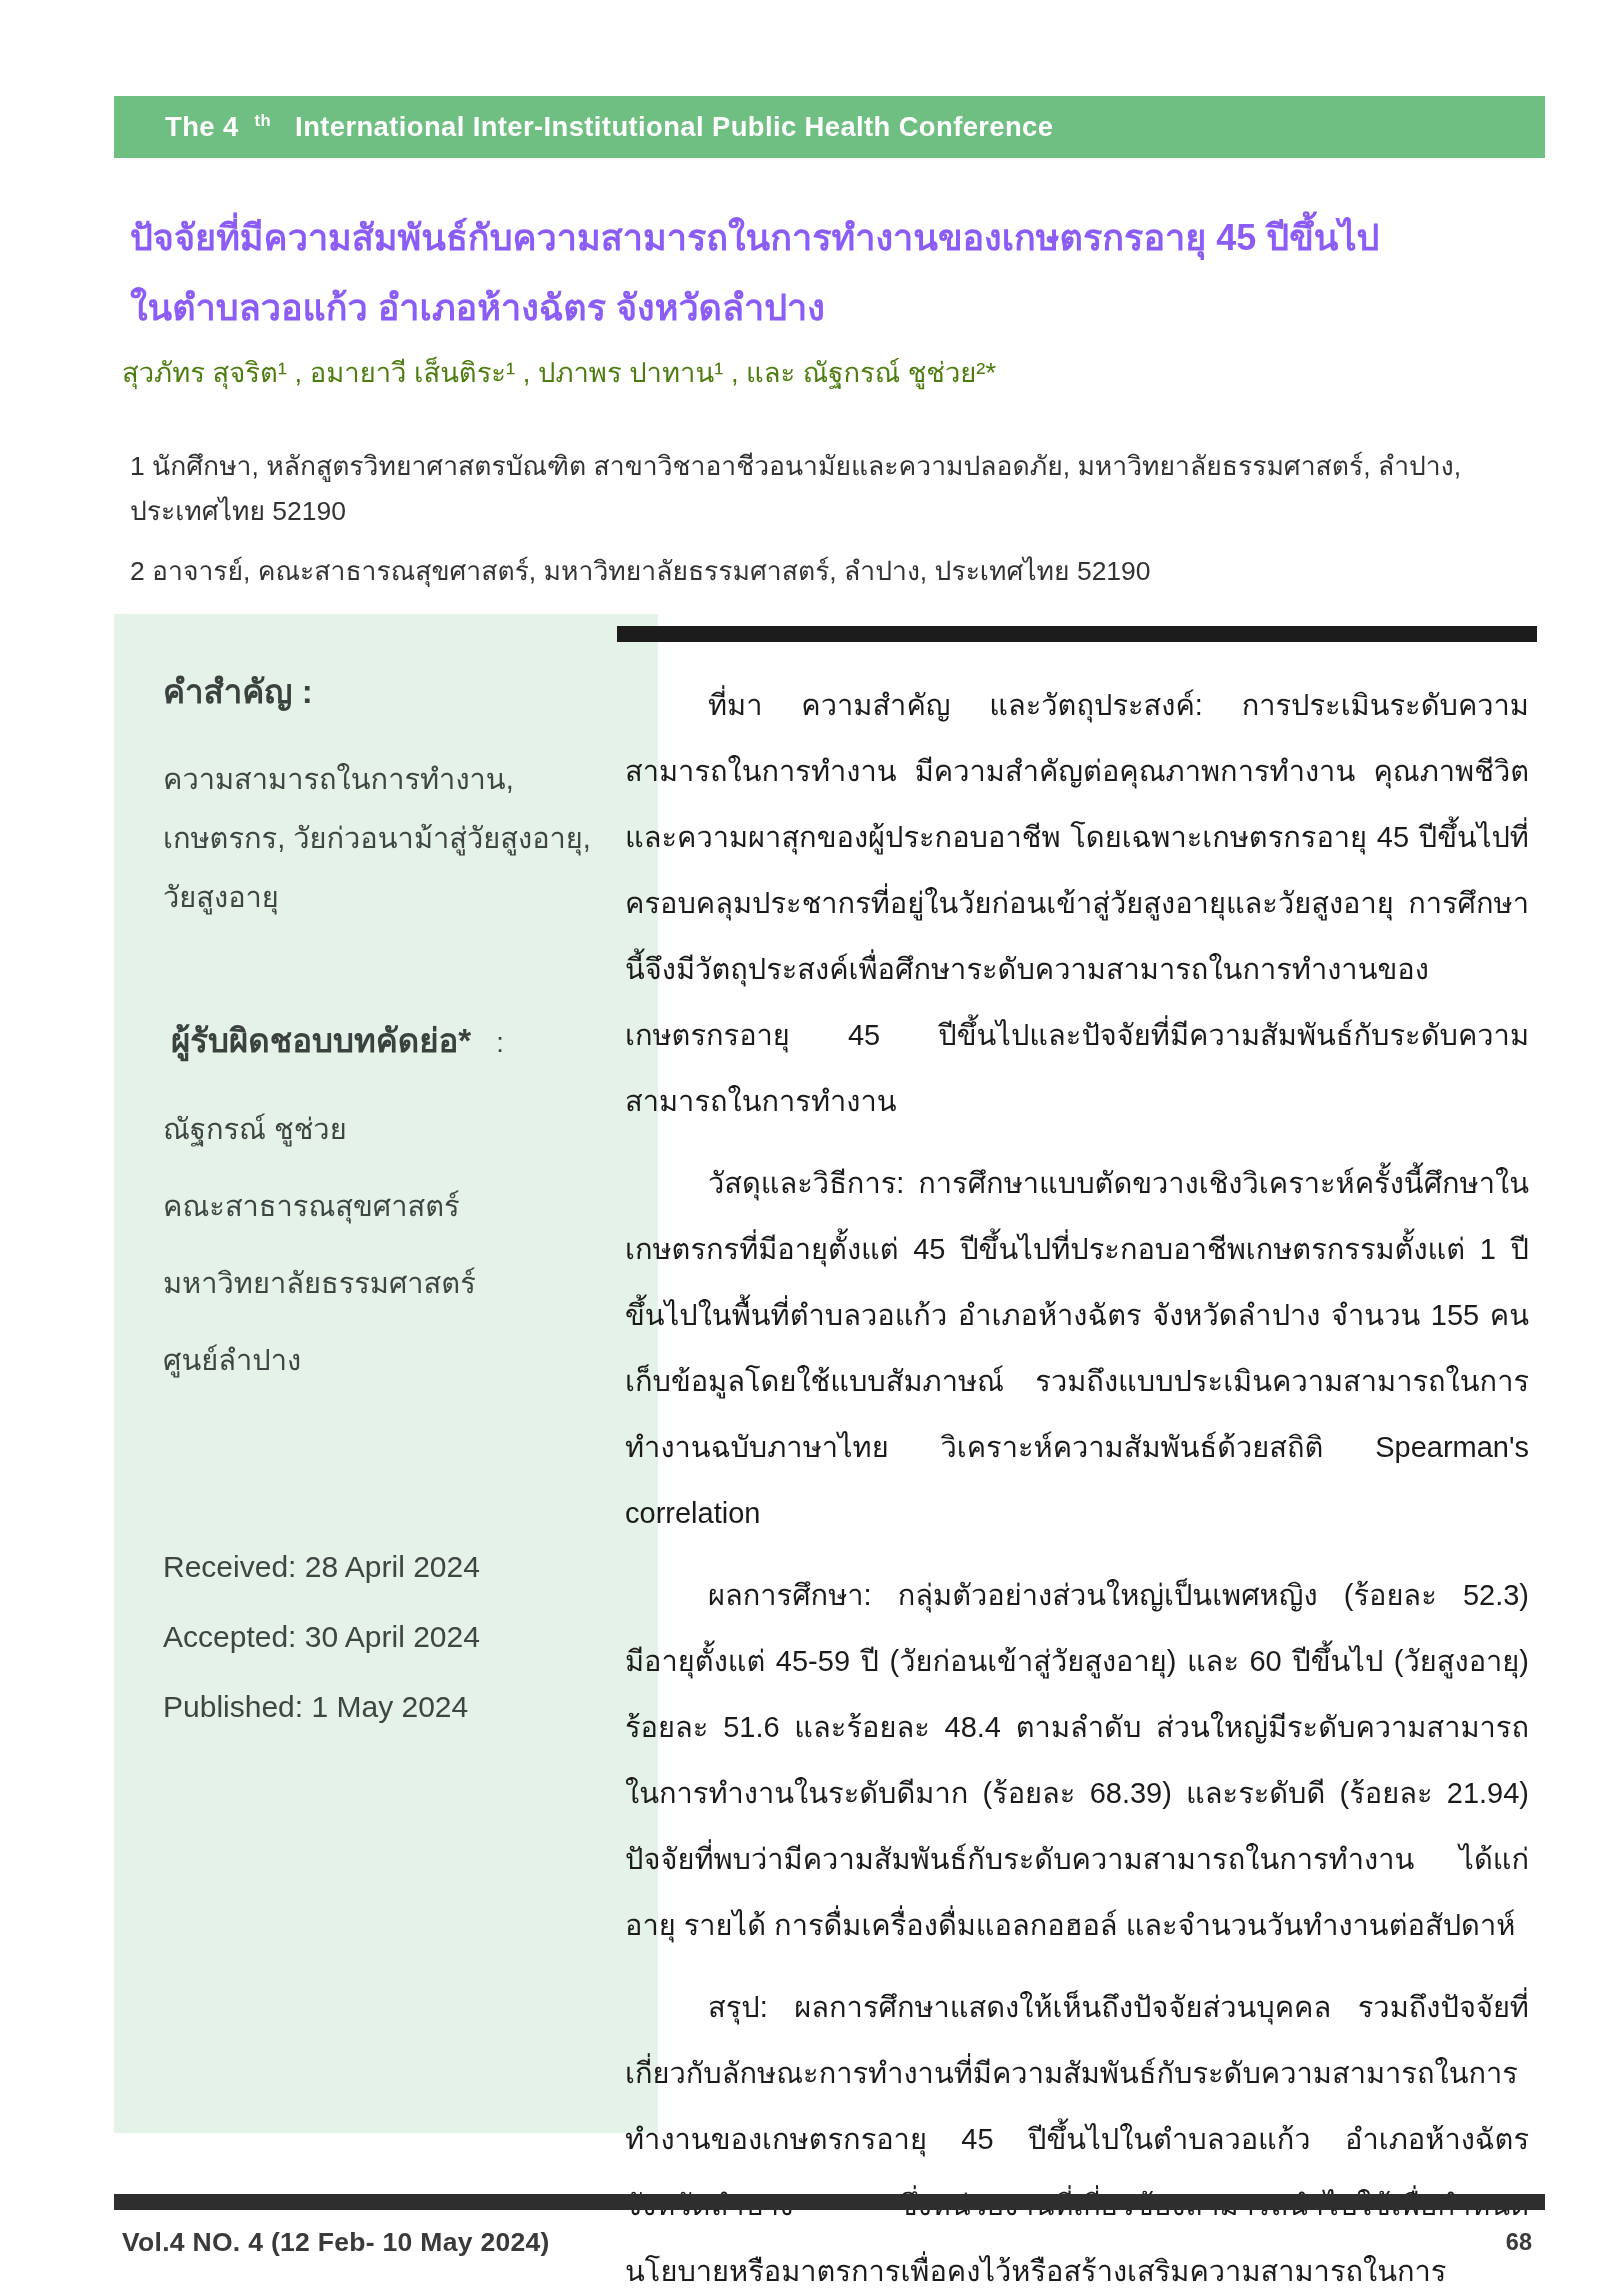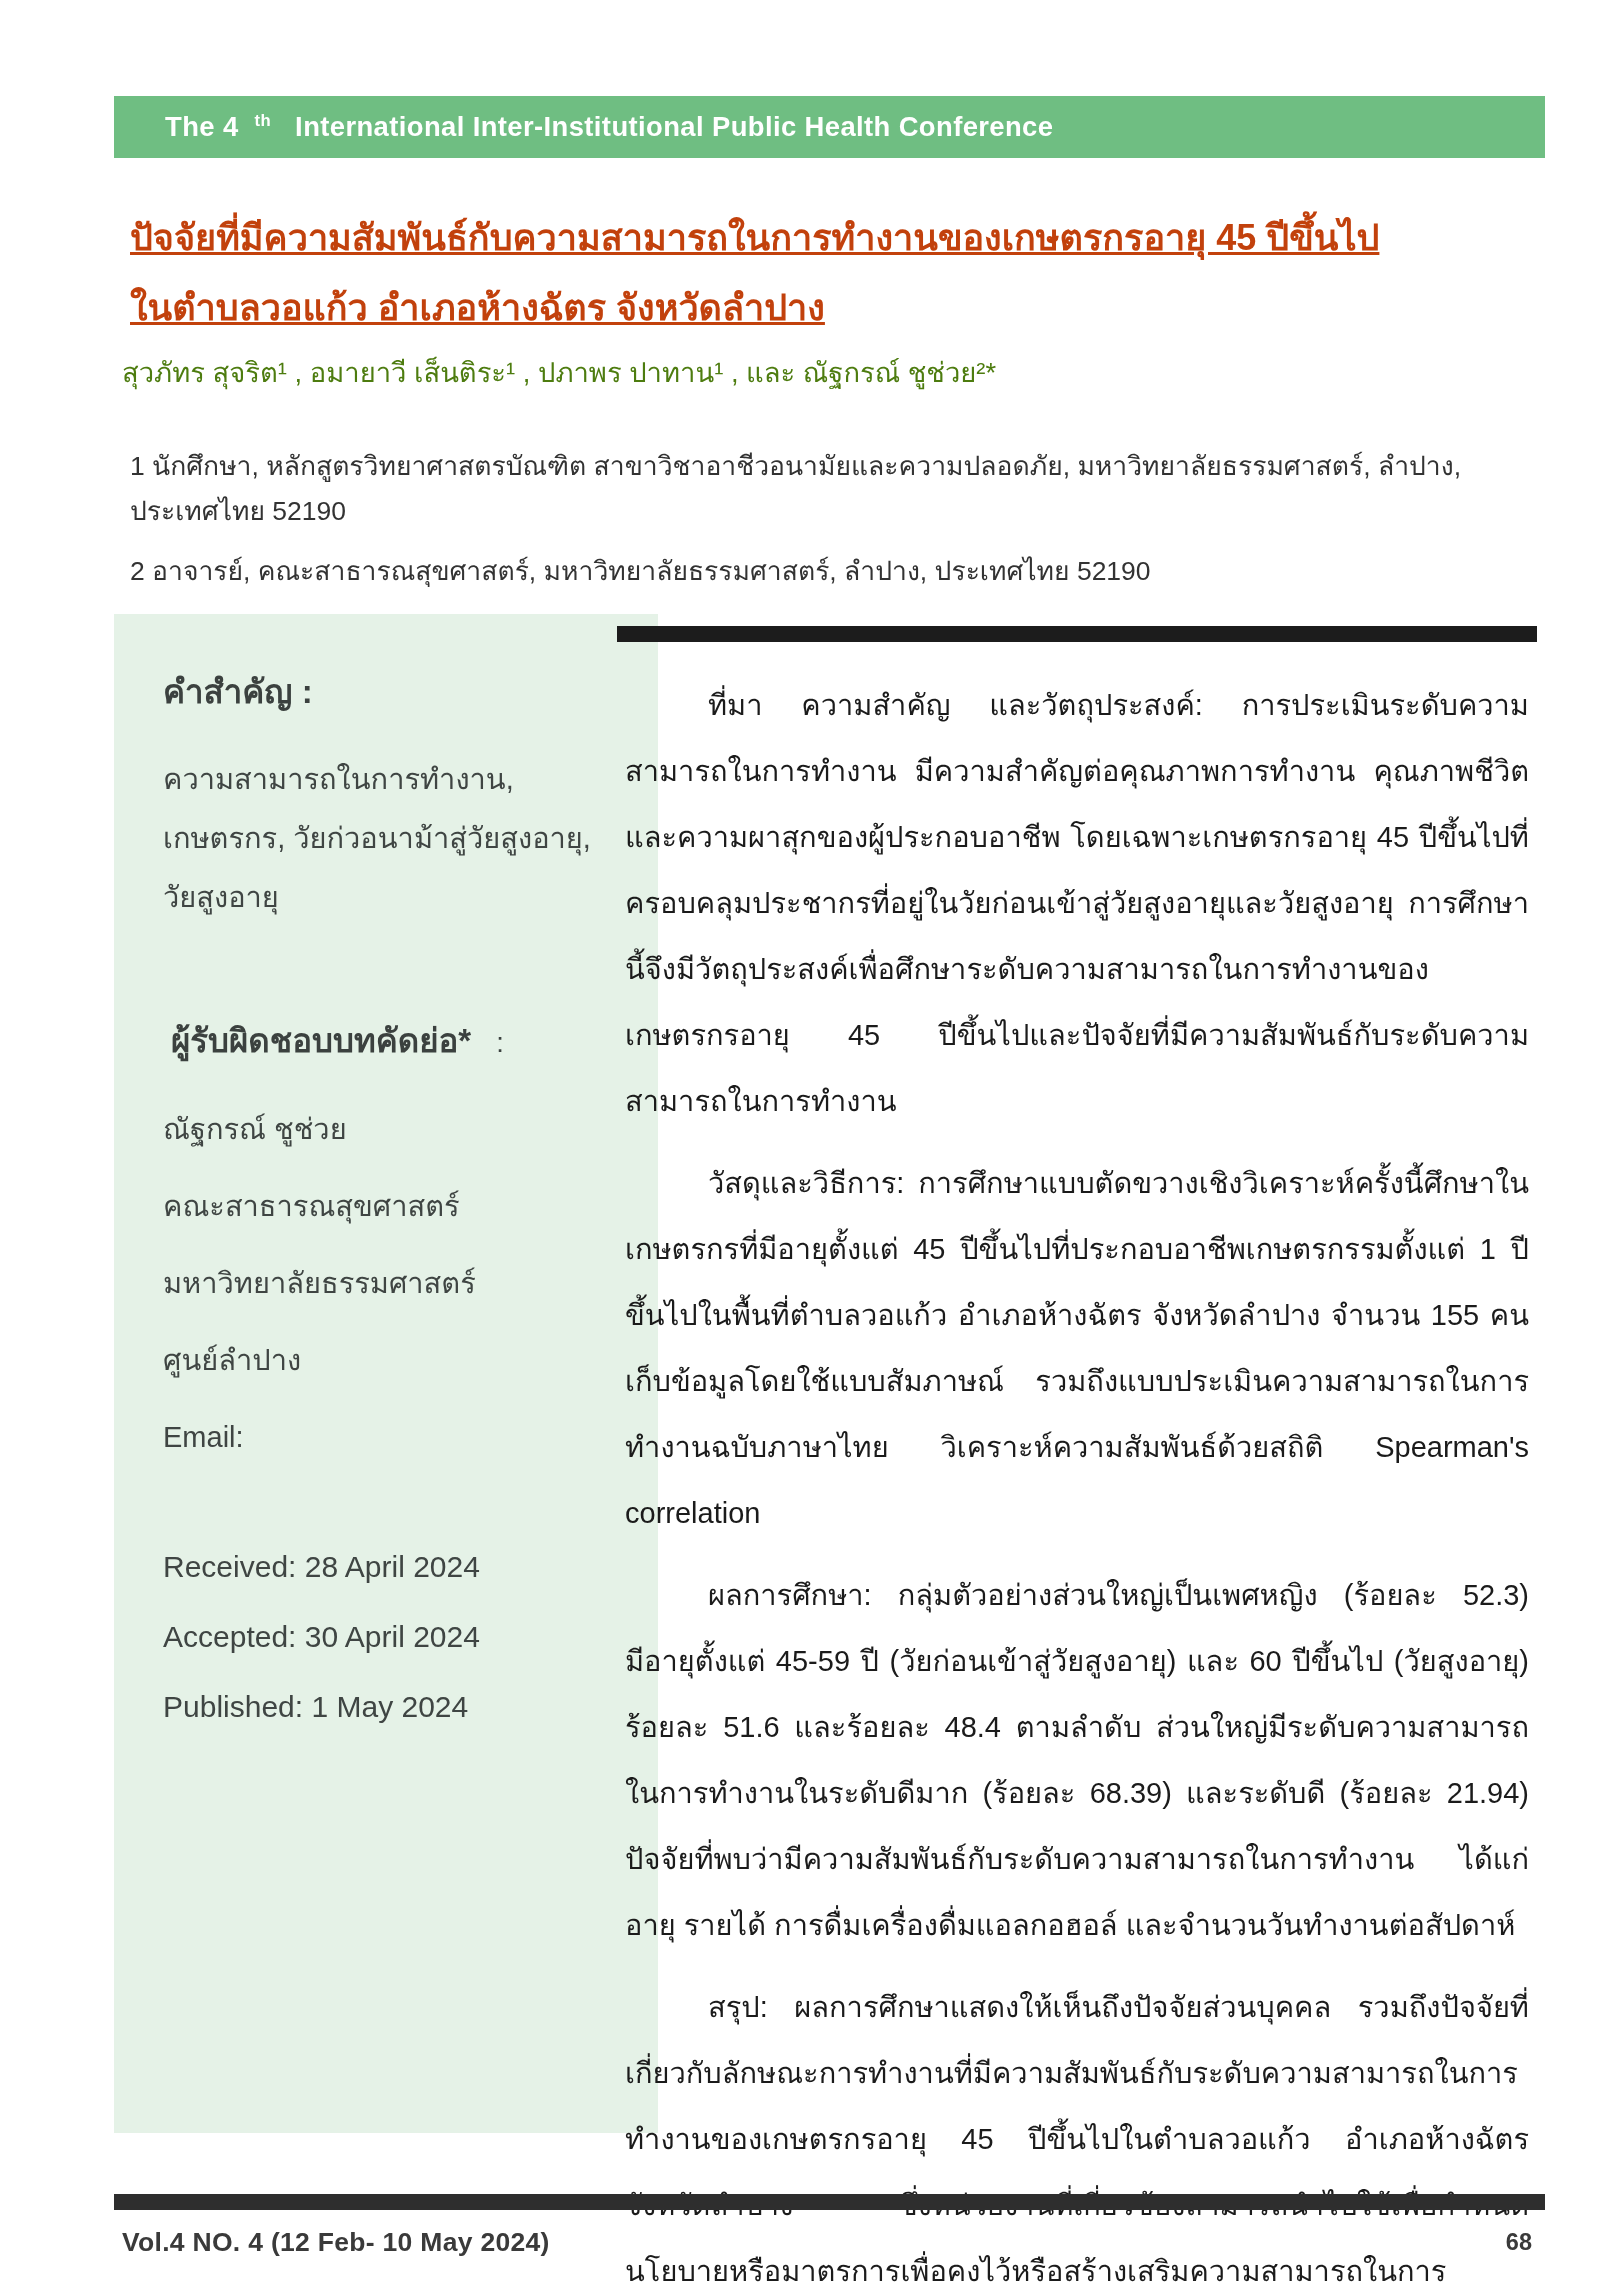--- a/index.html
+++ b/index.html
@@ -18,21 +18,21 @@
     background:#6fbe82;
     color:#ffffff;
     display:flex; align-items:center;
     padding-left:35px;
     font-weight:bold; font-size:27.4px; letter-spacing:0.4px;
   }
   .banner sup { font-size:16.7px; vertical-align:super; line-height:0; }
   
   .title {
     position:absolute; left:98px; top:179px; width:1436px;
-    color:#c2410c; font-weight:bold; font-size:36px; line-height:1.5;text-decoration:underline;
+    color:#8b5cf6; font-weight:bold; font-size:36px; line-height:1.5;
   }
   .title .t-line { display:block; }
   
   .authors {
     position:absolute; left:98px; top:327px; width:1431px;
     color:#4d7c0f; font-size:27.4px;
   }
   
   .affiliations {
     position:absolute; left:98px; top:412px; width:1436px;
@@ -108,21 +108,20 @@
       <div class="sb-heading">คำสำคัญ :</div>
       <div class="sb-text">ความสามารถในการทำงาน, เกษตรกร, วัยก่วอนาม้าสู่วัยสูงอายุ, วัยสูงอายุ</div>
     </div>
 
     <div class="sb-block sb-corresponding">
       <div class="sb-heading"><span>ผู้รับผิดชอบบทคัดย่อ*</span> <span class="colon">:</span></div>
       <div class="sb-line">ณัฐกรณ์ ชูช่วย</div>
       <div class="sb-line">คณะสาธารณสุขศาสตร์</div>
       <div class="sb-line">มหาวิทยาลัยธรรมศาสตร์</div>
       <div class="sb-line">ศูนย์ลำปาง</div>
-      <div class="sb-line">Email:</div>
     </div>
 
     <div class="sb-block sb-dates">
       <div class="sb-date">Received: 28 April 2024</div>
       <div class="sb-date">Accepted: 30 April 2024</div>
       <div class="sb-date">Published: 1 May 2024</div>
     </div>
 
   </aside>
 

